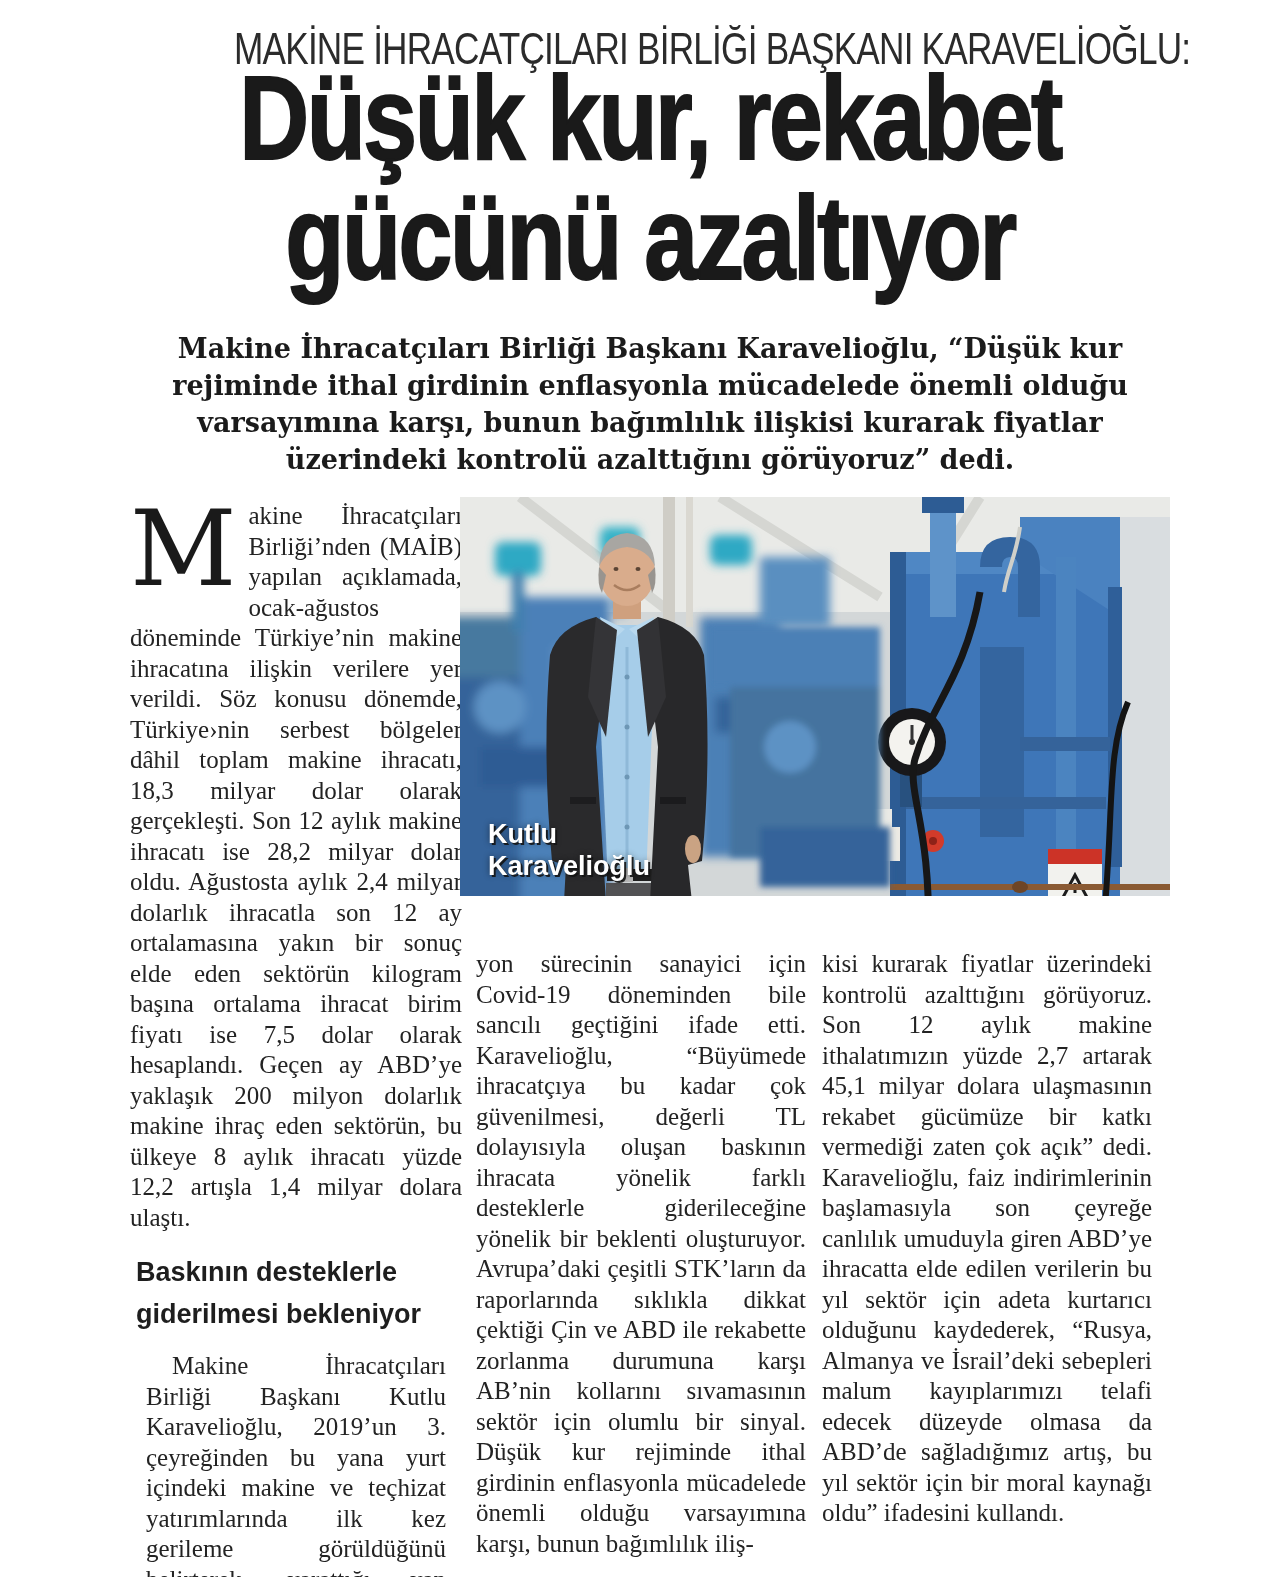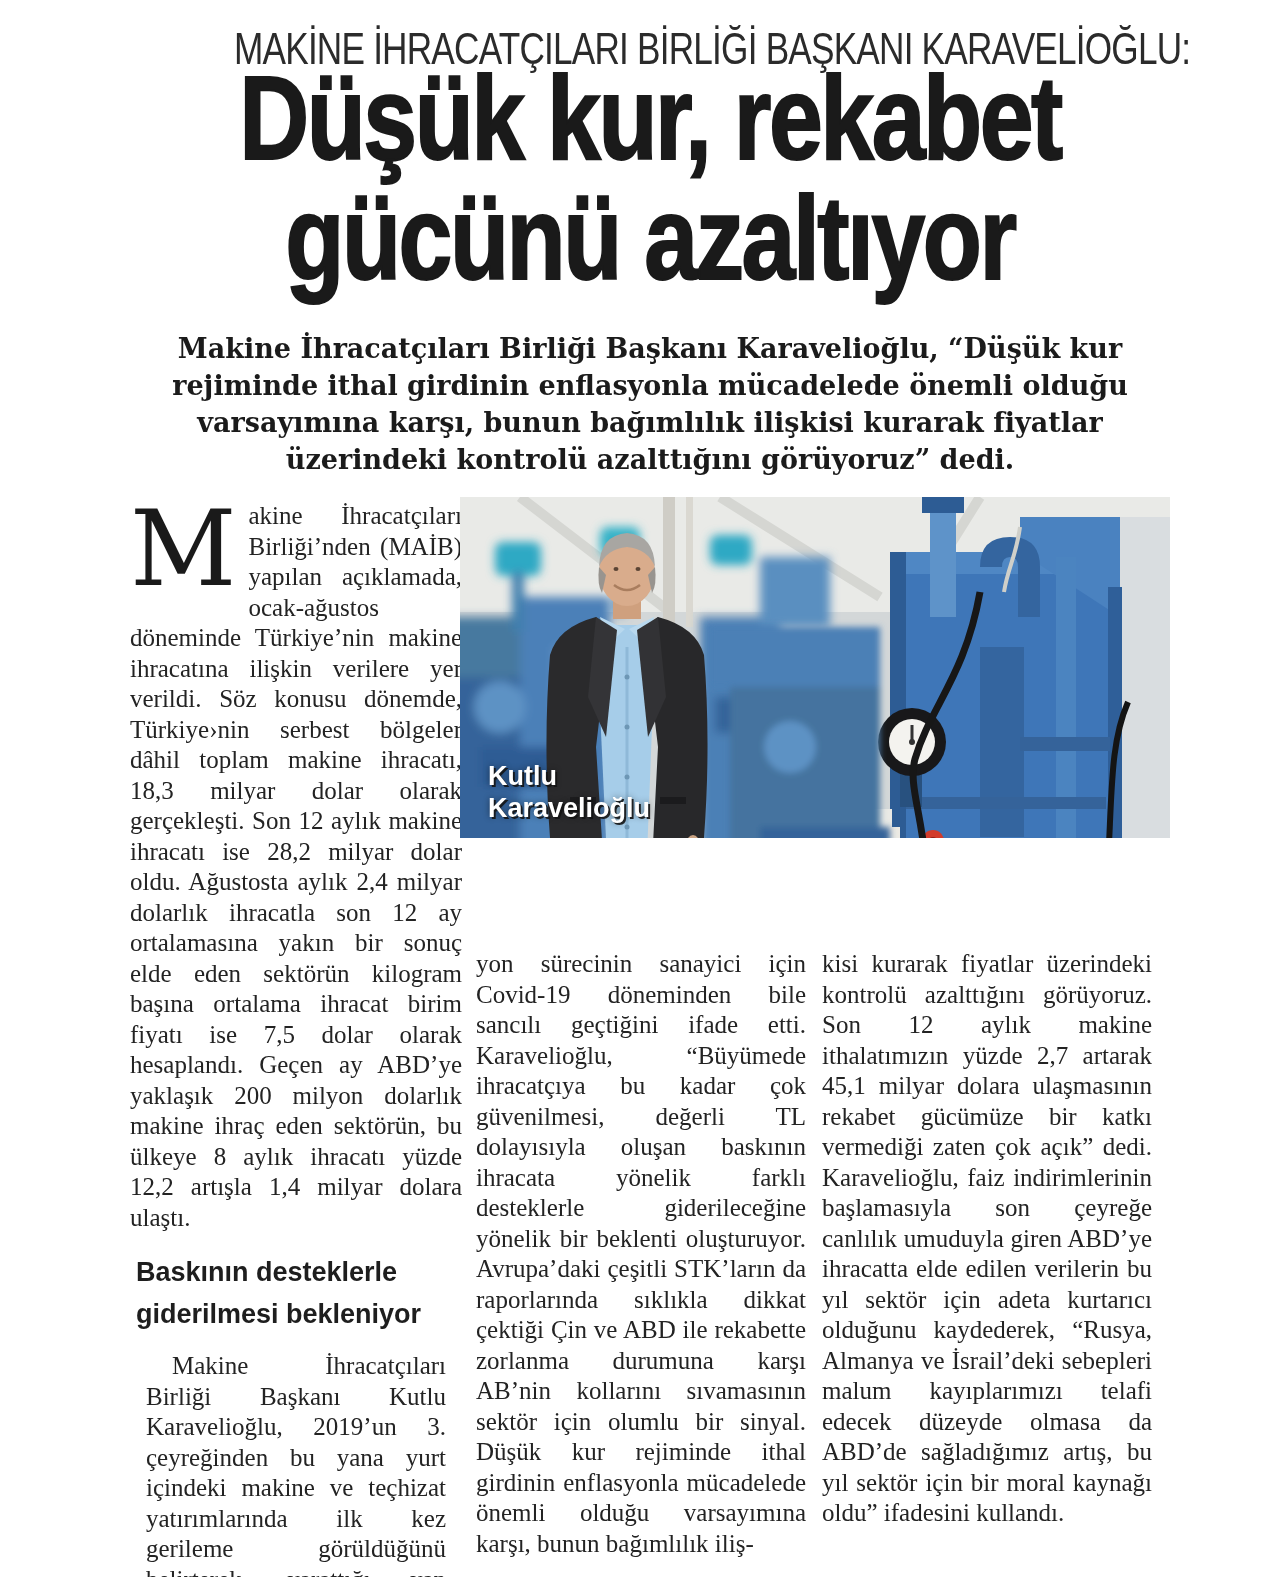--- a/index.html
+++ b/index.html
@@ -31,21 +31,21 @@
   .col2{left:346px;top:452px;width:330px;height:624px;overflow:hidden;}
   .col3{left:692px;top:452px;width:330px;height:624px;overflow:hidden;}
 
   .dropcap{float:left;font-family:"DejaVu Serif",serif;font-weight:400;color:#1a1a1a;
            font-size:104px;line-height:88px;margin:4px 12px 0 0;}
 
   .subhead{font-family:"Liberation Sans",sans-serif;font-weight:700;text-align:left;
            font-size:27px;line-height:42px;color:#1e1e1e;margin:18px 0 10px 6px;}
   .para2{text-indent:26px;}
 
-  .photo{position:absolute;left:330px;top:0;width:710px;height:341px;overflow:hidden;
+  .photo{position:absolute;left:330px;top:0;width:710px;height:399px;overflow:hidden;
          background:#701a75;}
   .photo svg{display:block;}
   .photo-caption{position:absolute;left:28px;bottom:14px;
                  font-family:"Liberation Sans",sans-serif;font-weight:700;
                  font-size:27px;line-height:32px;color:#ffffff;
                  text-shadow:2px 2px 0 rgba(20,20,20,0.9),0 0 6px rgba(0,0,0,0.45);}
 </style>
 </head>
 <body>
 

